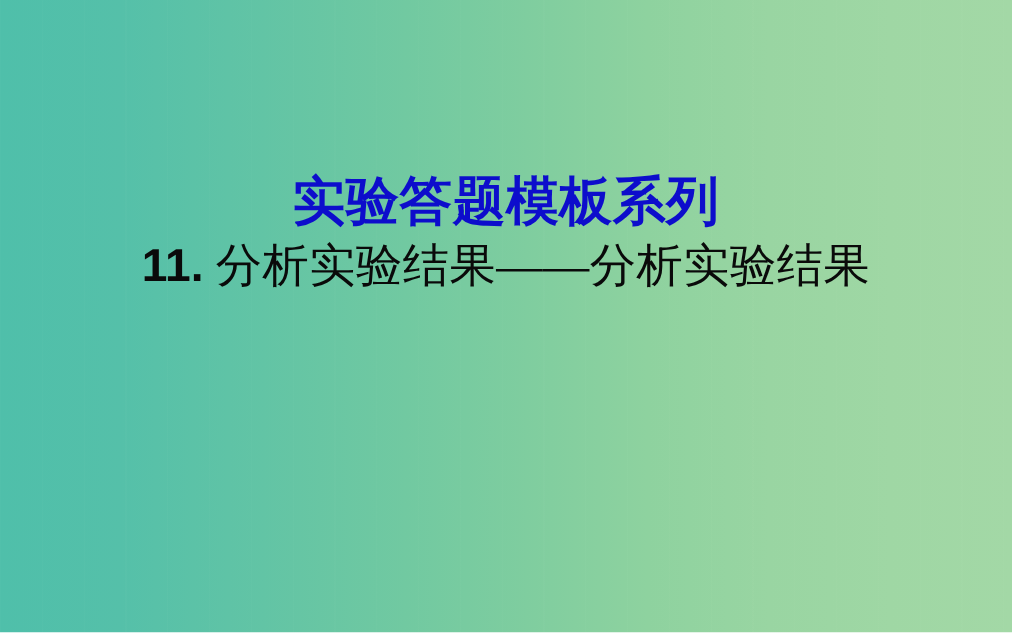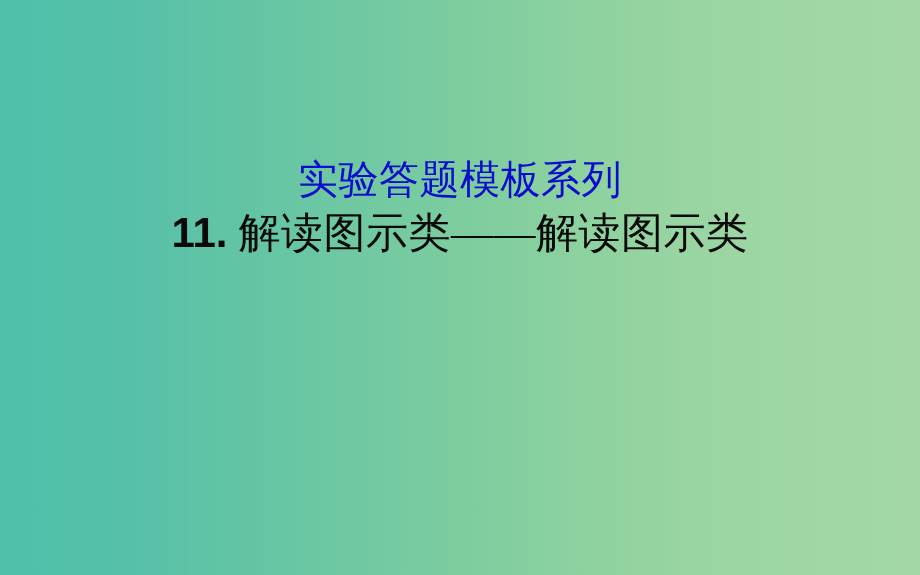--- a/index.html
+++ b/index.html
@@ -50,27 +50,27 @@
     left: 0;
     right: 0;
     top: 160px;
     text-align: center;
     line-height: 1;
   }
 
   .title-line-1 {
     display: block;
     color: #0d0dcc;
-    font-size: 40px;
+    font-size: 48px;
     letter-spacing: 0.5px;
     font-family: "Liberation Serif", "DejaVu Serif", serif;
     white-space: nowrap;
     margin: 0 0 12px 0;
     padding: 0;
-    font-weight: 400;
+    font-weight: 700;
   }
 
   .title-line-2 {
     display: block;
     color: #0a0a0a;
     font-size: 42px;
     letter-spacing: 0.5px;
     font-family: "Liberation Serif", "DejaVu Serif", serif;
     white-space: nowrap;
     margin: 0;
@@ -89,17 +89,17 @@
 <body>
 
 <div class="slide">
 
   <div class="slide-gradient-bands"></div>
 
   <div class="title-block">
 
     <span class="title-line-1">实验答题模板系列</span>
 
-    <span class="title-line-2"><span class="numeral">11.</span><span> 解读图示类——解读图示类</span></span>
+    <span class="title-line-2"><span class="numeral">11.</span><span> 分析实验结果——分析实验结果</span></span>
 
   </div>
 
 </div>
 
 </body></html>

